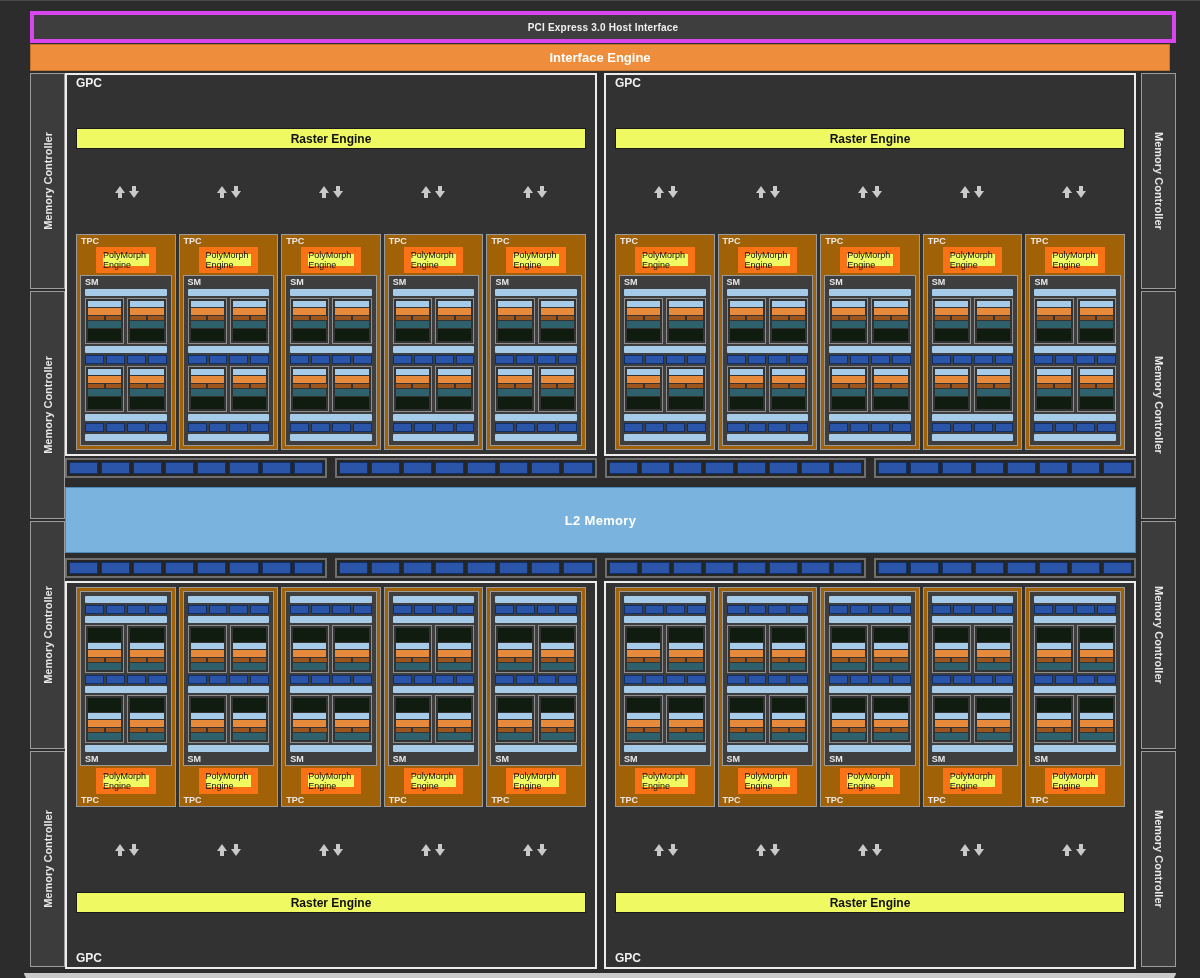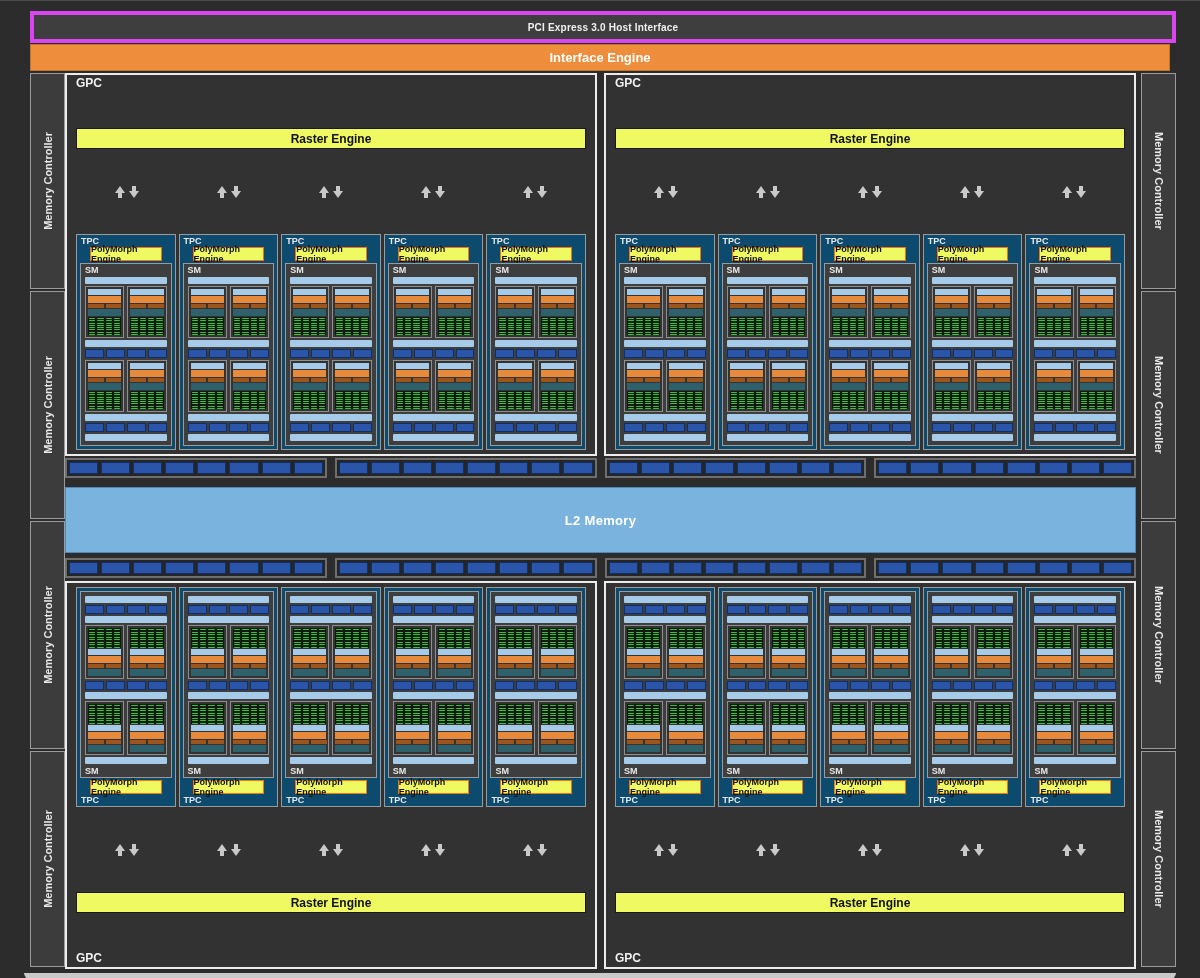--- a/index.html
+++ b/index.html
@@ -34,24 +34,24 @@
   .blockarrow.up::before{bottom:0;}
   .blockarrow.up::after{content:'';position:absolute;top:0;left:0;
     border-left:5.5px solid transparent;border-right:5.5px solid transparent;border-bottom:7px solid var(--arrow-gray);}
   .blockarrow.down::before{top:0;}
   .blockarrow.down::after{content:'';position:absolute;bottom:0;left:0;
     border-left:5.5px solid transparent;border-right:5.5px solid transparent;border-top:7px solid var(--arrow-gray);}
   .tpc-row{flex:1;display:flex;gap:3px;min-height:0;}
   .gpc.top .tpc-row{margin-bottom:4px;}
   .gpc.bottom .tpc-row{margin-top:4px;}
   
-  .tpc{flex:1;border:1px solid #9a9a9a;background:#0c4a6e;display:flex;flex-direction:column;min-width:0;justify-content:flex-end;}
+  .tpc{flex:1;border:1px solid #9a9a9a;background:#a16207;display:flex;flex-direction:column;min-width:0;justify-content:flex-end;}
   .tpc-label{font-size:9px;font-weight:bold;color:#e8e8e8;padding:0 4px;height:12px;line-height:12px;flex:0 0 auto;}
-  .poly{height:12px;margin:0 13px;background:var(--yellow);border:1px solid #f97316;color:var(--text-dark);
-    font-size:9px;font-weight:bold;display:flex;align-items:center;justify-content:center;flex:0 0 auto;}
+  .poly{height:12px;margin:0 19px;background:var(--yellow);border:7px solid #f97316;color:var(--text-dark);
+    font-size:9px;font-weight:normal;display:flex;align-items:center;justify-content:center;flex:0 0 auto;}
   .sm{flex:1;margin:2px 3px 3px;border:1px solid #9a9a9a;background:#3e3e3e;
     display:flex;flex-direction:column;min-height:0;}
   .gpc.bottom .sm{margin:3px 3px 2px;}
   .sm-label{font-size:9px;font-weight:bold;color:#e8e8e8;padding:0 4px;height:12px;line-height:12px;flex:0 0 auto;}
   .sm-stack{flex:1;display:flex;flex-direction:column;gap:2px;margin:1px 4px 4px;min-height:0;}
   .gpc.bottom .sm-stack{margin:4px 4px 1px;}
   .widebar{height:7px;background:var(--light-blue);flex:0 0 auto;border-radius:1px;}
   .segrow{height:9px;display:flex;gap:2px;flex:0 0 auto;}
   .seg{flex:1;background:var(--mid-blue);border:1px solid var(--blue-border);}
   .pair{flex:1;display:flex;gap:3px;min-height:0;}

